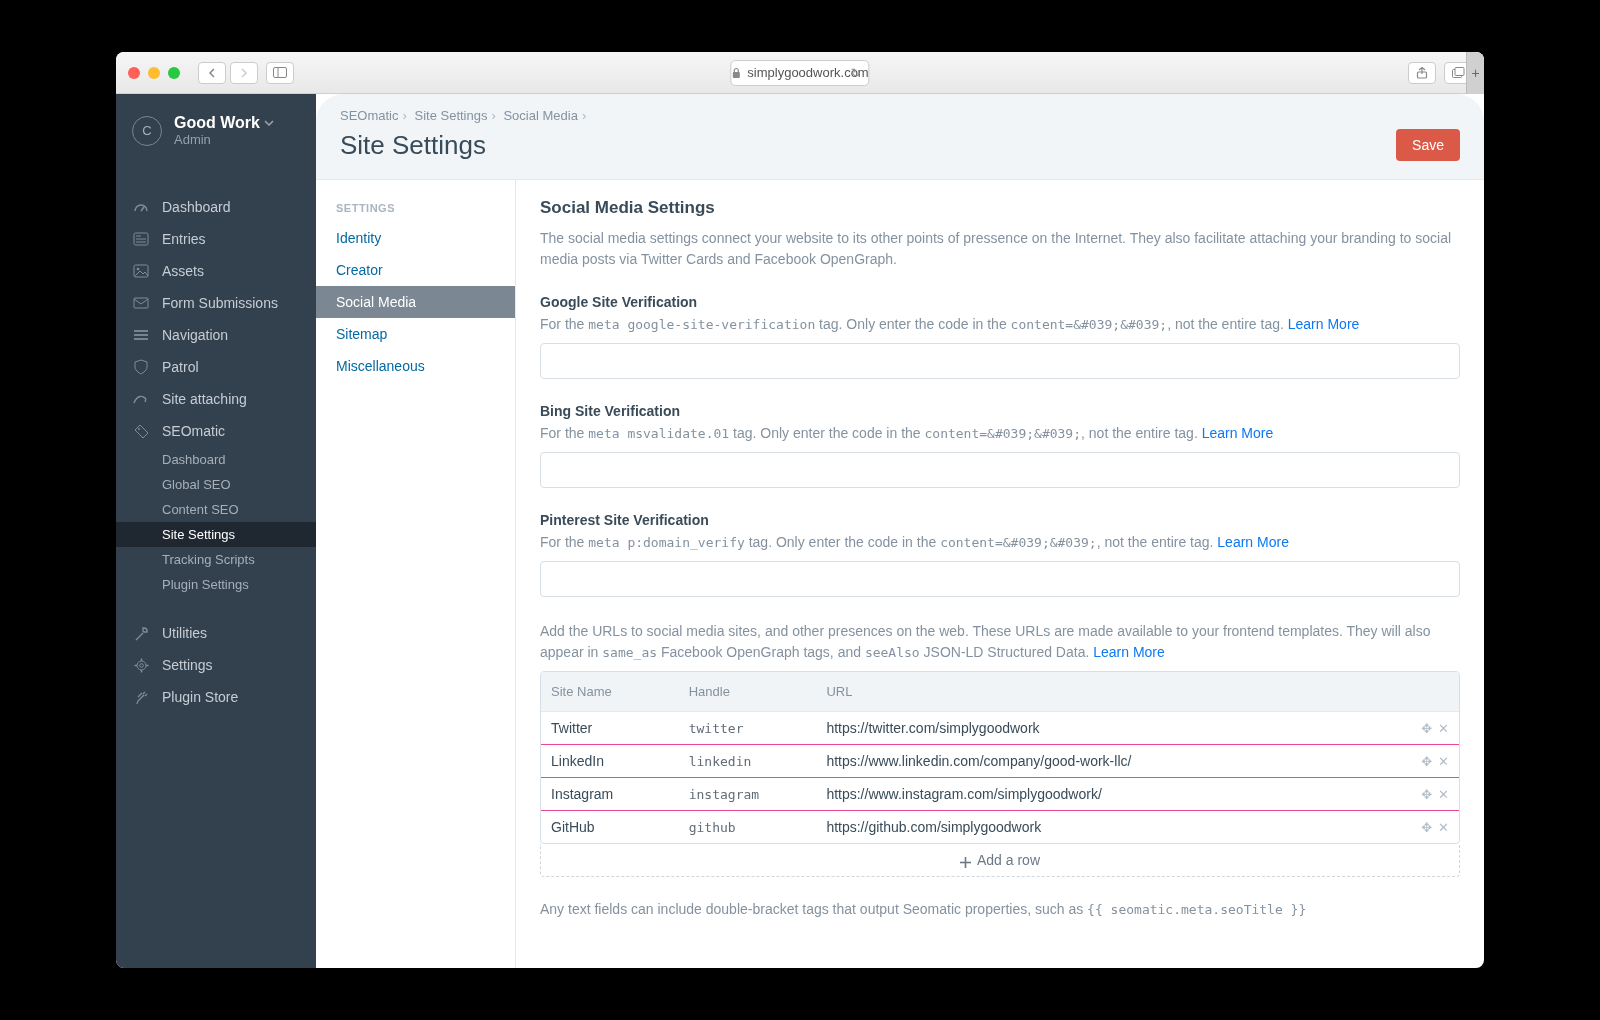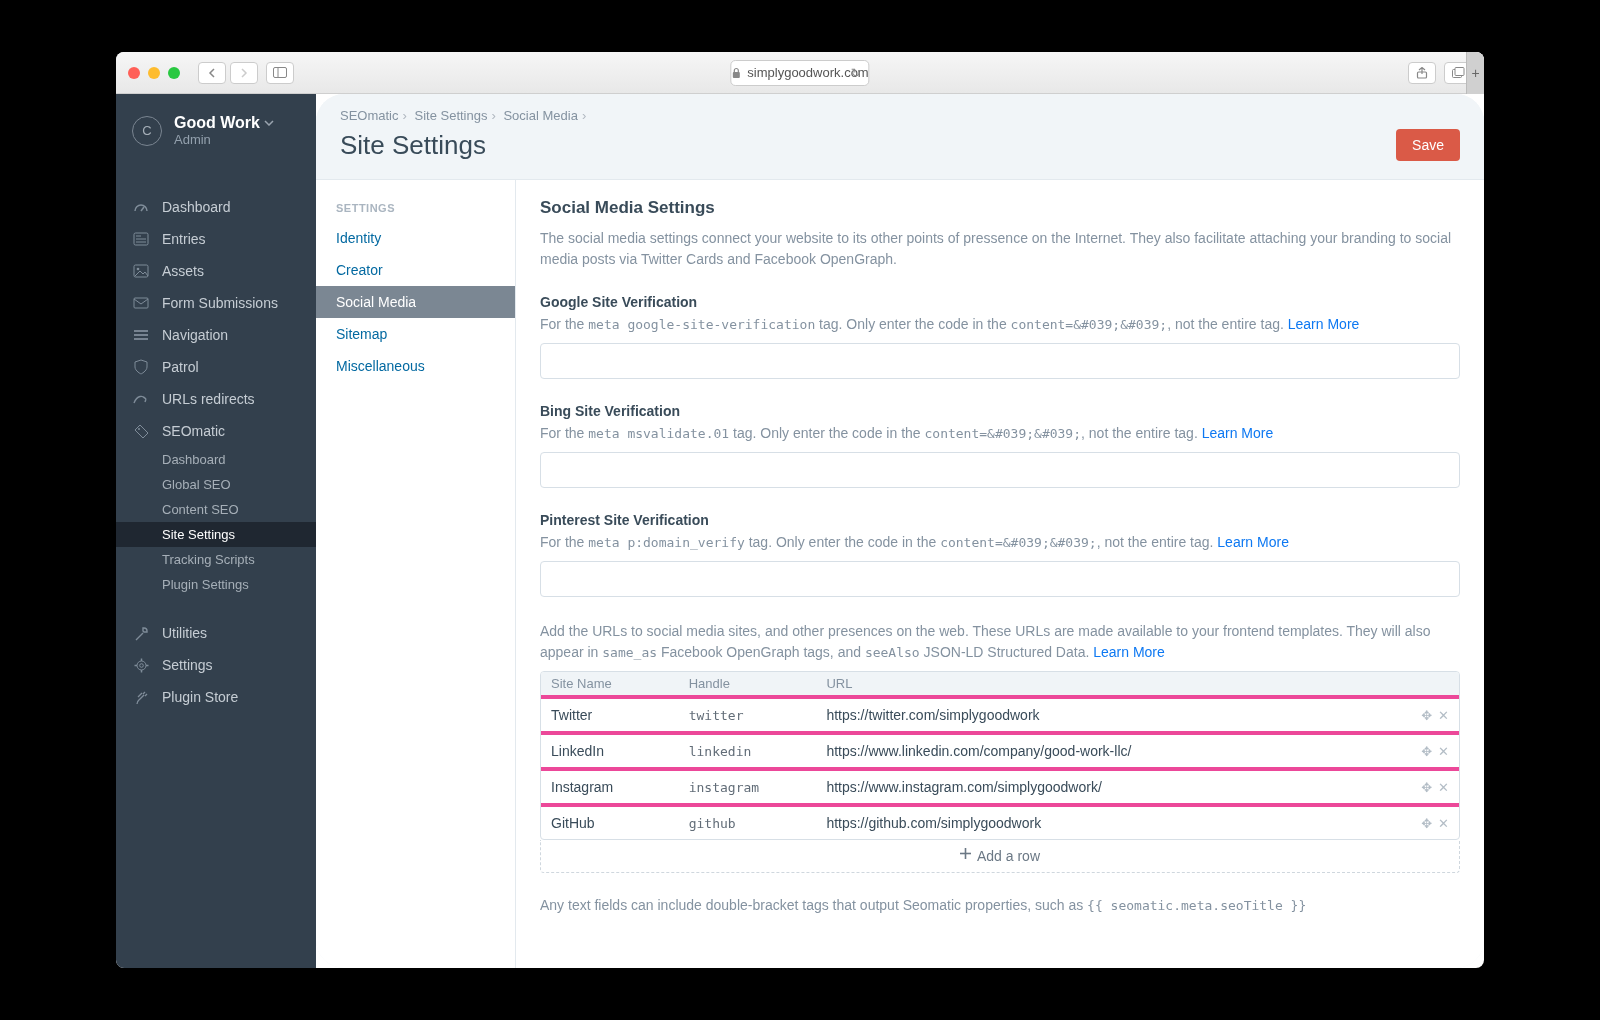--- a/index.html
+++ b/index.html
@@ -49,26 +49,26 @@
 .section-title { font-size: 17px; font-weight: 600; color: #394b59; margin-bottom: 10px; }
 .intro { font-size: 14px; color: #8492a0; line-height: 1.5; margin-bottom: 24px; }
 .field-block { margin-bottom: 24px; }
 .field-label { font-size: 14px; font-weight: 600; color: #394b59; margin-bottom: 4px; }
 .field-hint { font-size: 14px; color: #8492a0; margin-bottom: 8px; line-height: 1.5; }
 .field-hint code { font-family: ui-monospace, Menlo, monospace; font-size: 13px; color: #8492a0; }
 .field-hint a { color: #0d78f2; text-decoration: none; }
 .text-input { width: 100%; height: 36px; border: 1px solid #d7dfe6; border-radius: 4px; padding: 0 10px; font-size: 14px; }
 .table-wrap { border: 1px solid #d7dfe6; border-radius: 4px; overflow: hidden; }
 table.sau { width: 100%; border-collapse: collapse; font-size: 14px; }
-table.sau th { background: #f0f4f7; color: #8492a0; font-weight: 400; text-align: left; padding: 4px 10px; font-size: 13px; border-bottom: 1px solid #e3e9ee; }
-table.sau td { padding: 8px 10px; border-top: 4px solid #ec4899; color: #394b59; }
+table.sau th { background: #f0f4f7; color: #8492a0; font-weight: 400; text-align: left; padding: 12px 10px; font-size: 13px; border-bottom: 1px solid #e3e9ee; }
+table.sau td { padding: 8px 10px; border-top: 1px solid #ec4899; color: #394b59; }
 table.sau td.handle { font-family: ui-monospace, Menlo, monospace; font-size: 13px; color: #626d78; }
 .row-actions { display: flex; gap: 6px; justify-content: flex-end; }
 .ra-icon { color: #b3bdc6; font-size: 13px; cursor: pointer; }
-.add-row { border: 1px dashed #cfd7de; border-top: none; border-radius: 0 0 4px 4px; padding: 8px; display: flex; align-items: flex-start; justify-content: center; gap: 6px; color: #6b7885; font-size: 14px; cursor: pointer; }
+.add-row { border: 1px dashed #cfd7de; border-top: none; border-radius: 0 0 4px 4px; padding: 8px; display: flex; align-items: flex-end; justify-content: center; gap: 6px; color: #6b7885; font-size: 14px; cursor: pointer; }
 .footnote { font-size: 14px; color: #8492a0; margin-top: 18px; }
 .footnote code { font-family: ui-monospace, Menlo, monospace; font-size: 13px; }
 svg { display: block; }
 </style>
 </head>
 <body>
 
 <div class="window-frame">
   <div class="titlebar">
     <div class="traffic">
@@ -190,21 +190,21 @@
               </svg>
             </span>
             <span>Patrol</span>
           </div>
         <div class="sb-item">
             <span class="sb-icon">
               <svg width="16" height="12" viewBox="0 0 16 12">
                 <path d="M1 10 C4 2 10 2 13 6 M13 6 L10 4 M13 6 L12 9" stroke="#7f8c99" fill="none" stroke-width="1.4"></path>
               </svg>
             </span>
-            <span>URLs redirects</span>
+            <span>Site attaching</span>
           </div>
         <div class="sb-item">
             <span class="sb-icon">
               <svg width="15" height="15" viewBox="0 0 15 15">
                 <path d="M1 6 L6 1 L14 9 L9 14 Z" stroke="#7f8c99" fill="none"></path>
                 <circle cx="5" cy="5" r="1" fill="#7f8c99"></circle>
               </svg>
             </span>
             <span>SEOmatic</span>
           </div>

